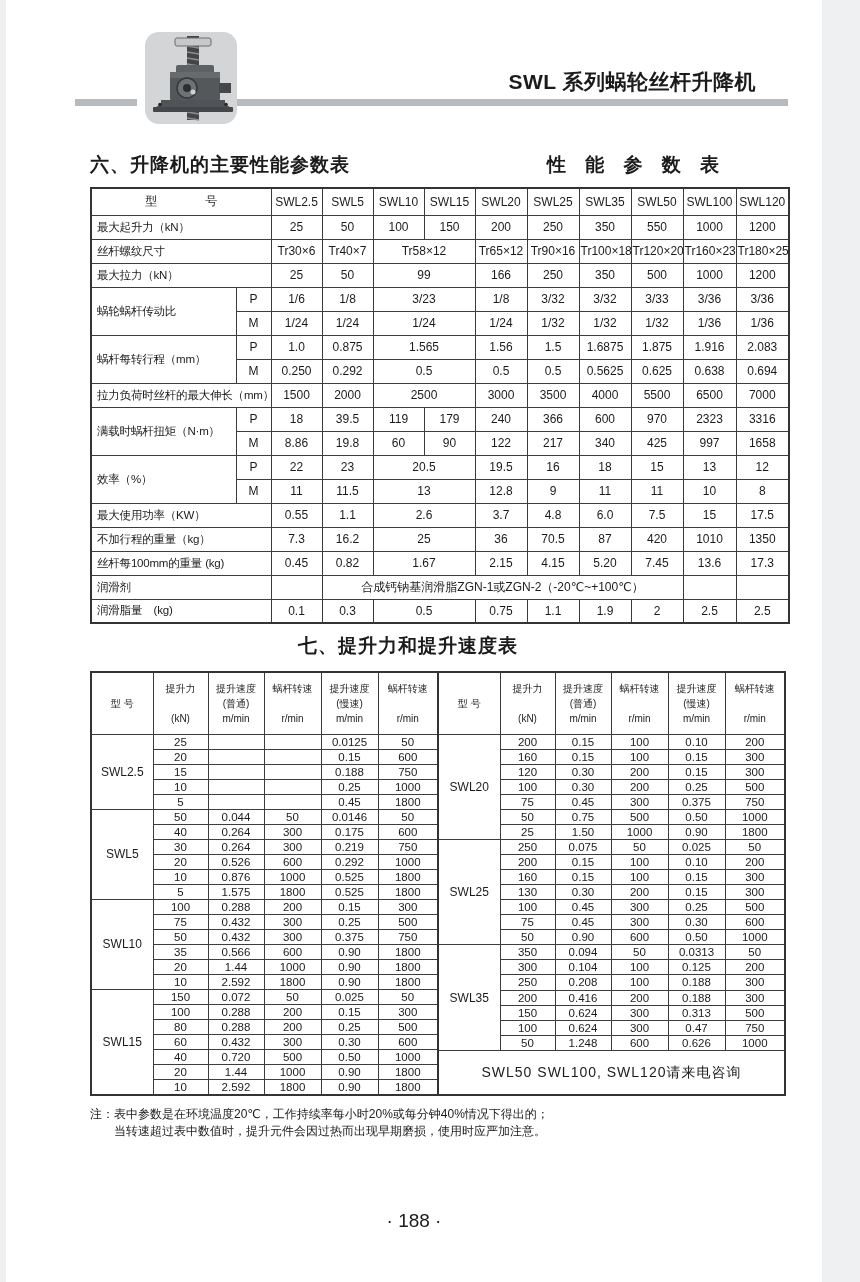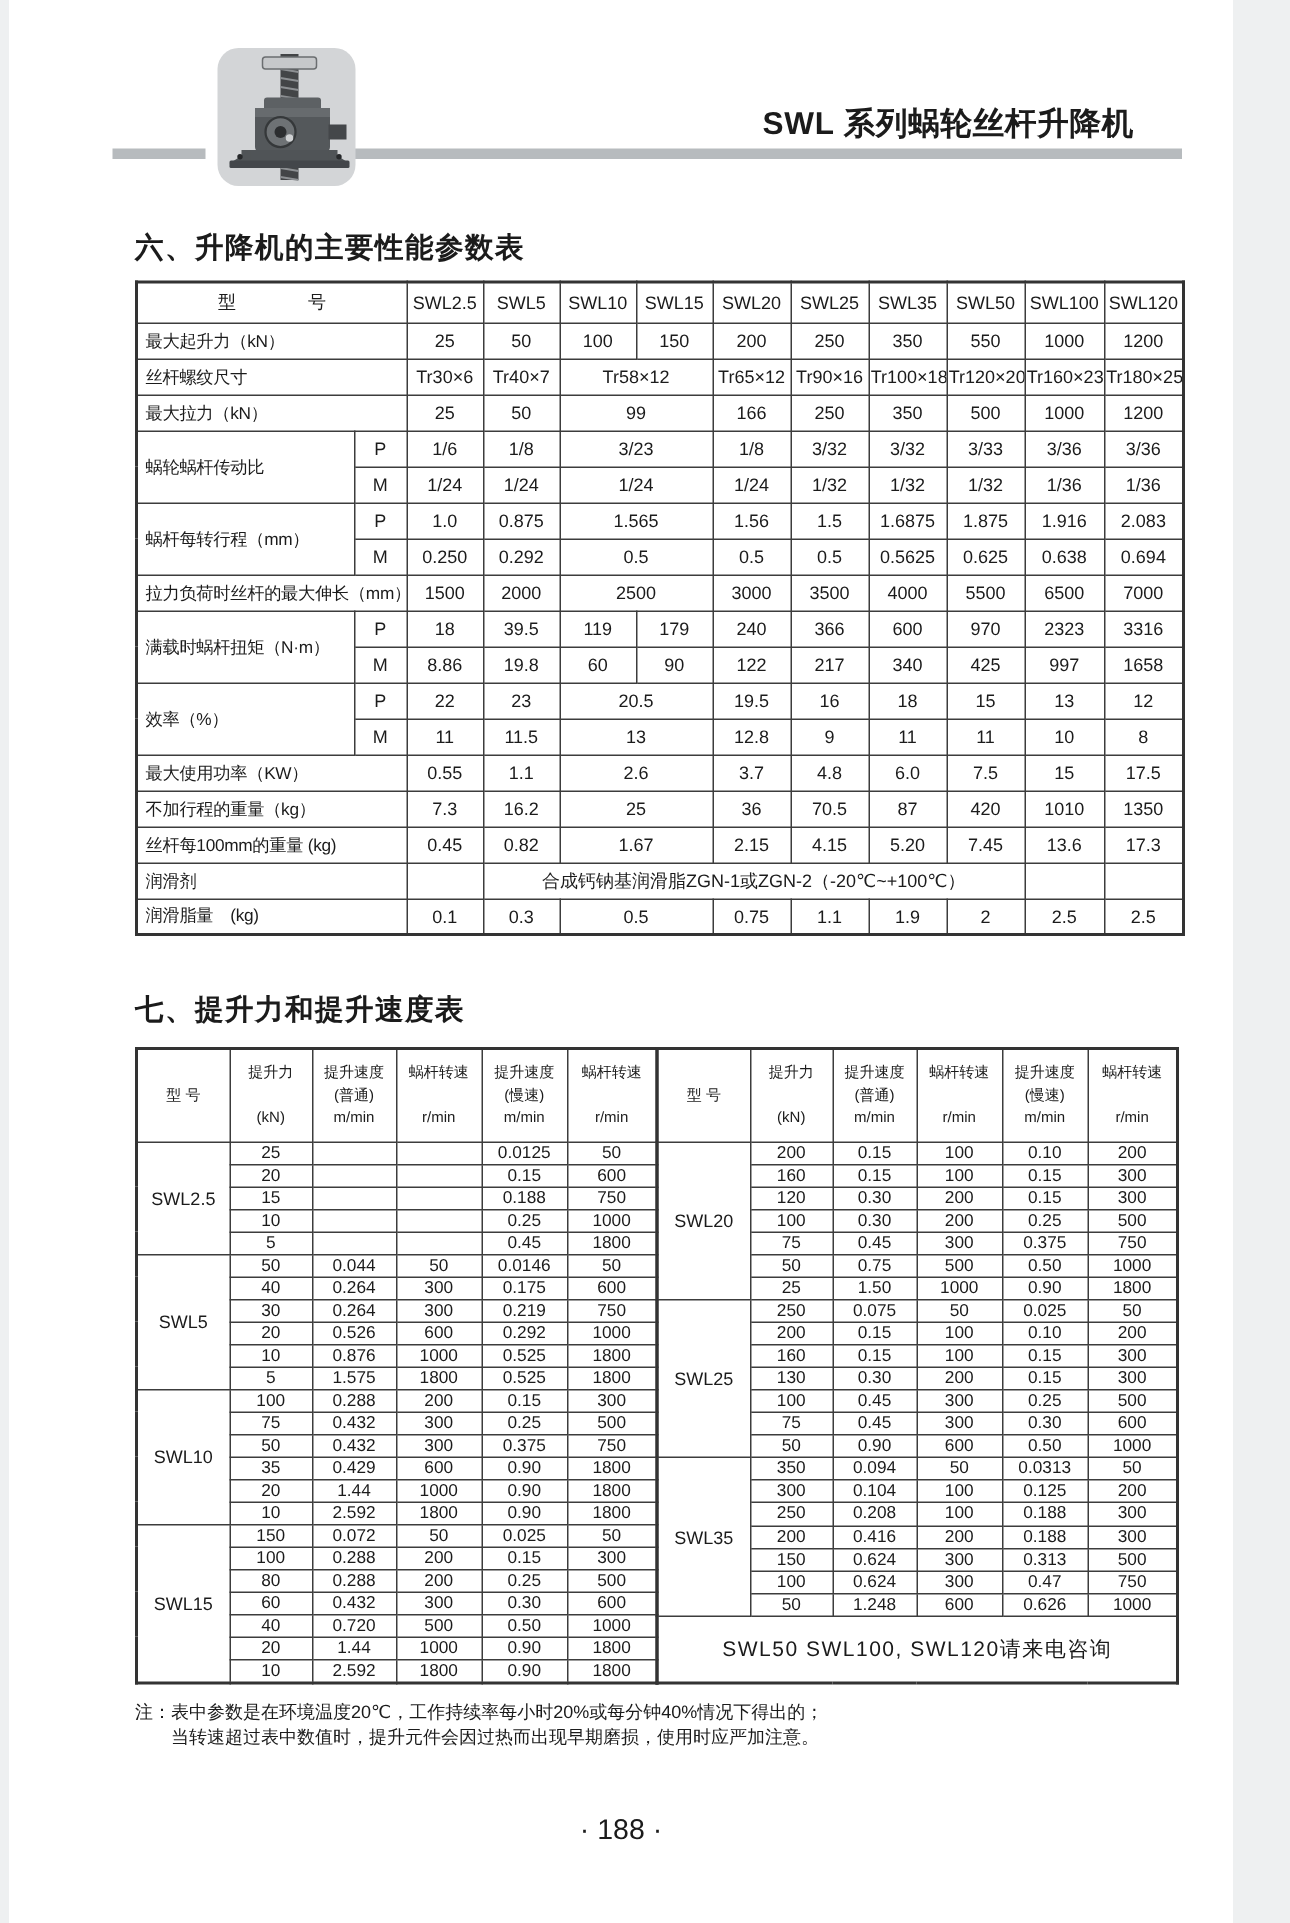--- a/index.html
+++ b/index.html
@@ -96,20 +96,21 @@
         <rect x="8" y="75" width="80" height="5" rx="1" fill="#43464a"></rect>
         <circle cx="15" cy="72.5" r="1.8" fill="#26282a"></circle>
         <circle cx="81" cy="72.5" r="1.8" fill="#26282a"></circle>
       </svg>
     </div>
     <div class="header-title">SWL 系列蜗轮丝杆升降机</div>
   </div>
 
   <div class="sec-row">
     <div class="sec-title">六、升降机的主要性能参数表</div>
+    <div class="sec-title sub">性 能 参 数 表</div>
   </div>
 
   <table id="t1">
     <colgroup>
       <col style="width:145px">
         <col style="width:35px">
       <col style="width:51px">
         <col style="width:51px">
         <col style="width:51px">
         <col style="width:51px">
@@ -336,21 +337,21 @@
           <td>0.75</td>
           <td>1.1</td>
           <td>1.9</td>
           <td>2</td>
           <td>2.5</td>
           <td>2.5</td>
         </tr>
       </tbody>
   </table>
 
-  <div class="sec-row" style="margin-top:36px; margin-bottom:0;">
+  <div class="sec-row" style="margin-top:9px; margin-bottom:0;justify-content:center;">
     <div class="sec-title">七、提升力和提升速度表</div>
   </div>
 
   <div class="t2-wrap">
     <table class="t2" id="t2-left">
       <colgroup>
         <col style="width:62px">
           <col style="width:55px">
           <col style="width:56px">
         <col style="width:57px">
@@ -484,21 +485,21 @@
           </tr>
           <tr>
             <td>50</td>
             <td>0.432</td>
             <td>300</td>
             <td>0.375</td>
             <td>750</td>
           </tr>
           <tr>
             <td>35</td>
-            <td>0.429</td>
+            <td>0.566</td>
             <td>600</td>
             <td>0.90</td>
             <td>1800</td>
           </tr>
           <tr>
             <td>20</td>
             <td>1.44</td>
             <td>1000</td>
             <td>0.90</td>
             <td>1800</td>

